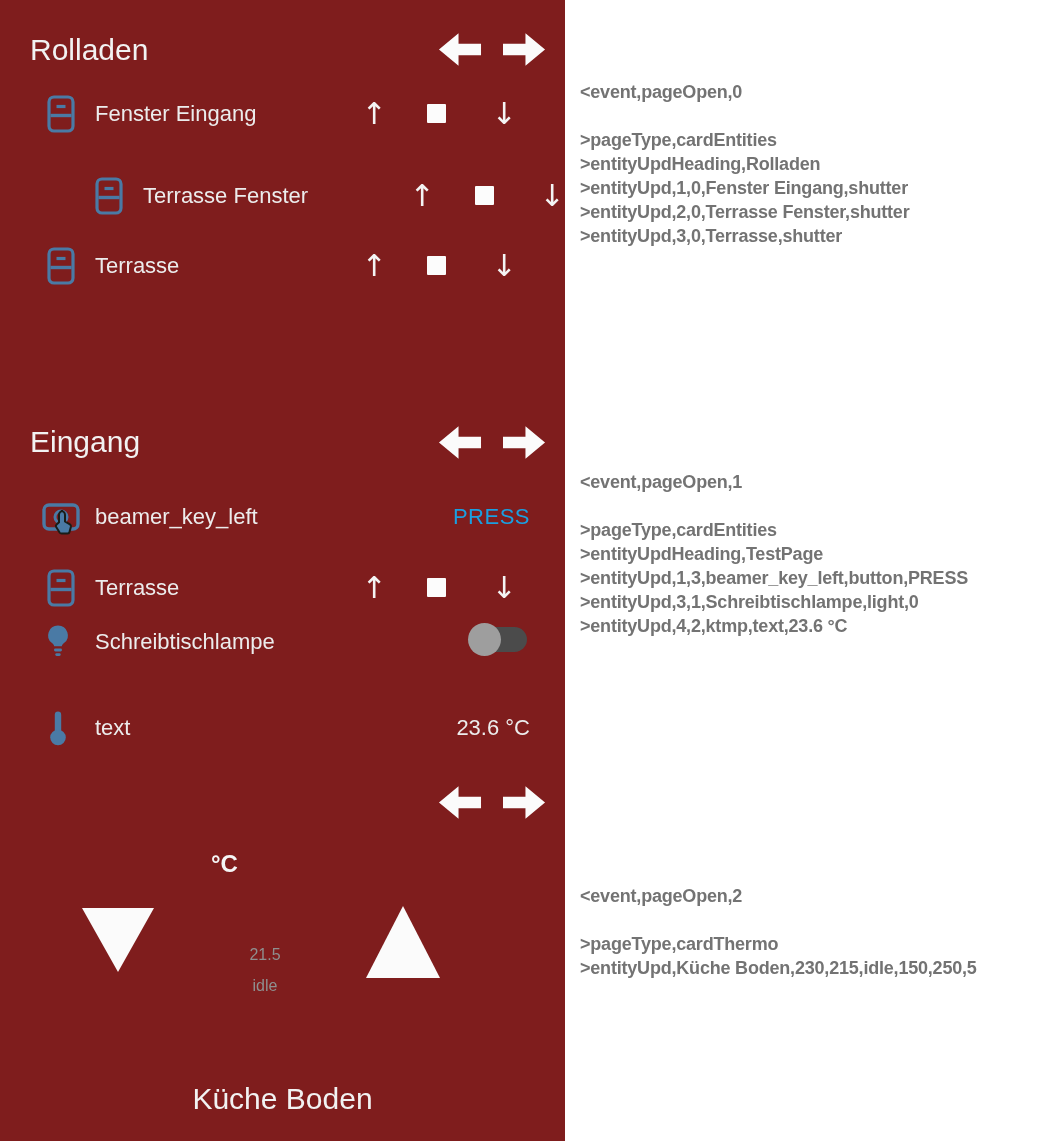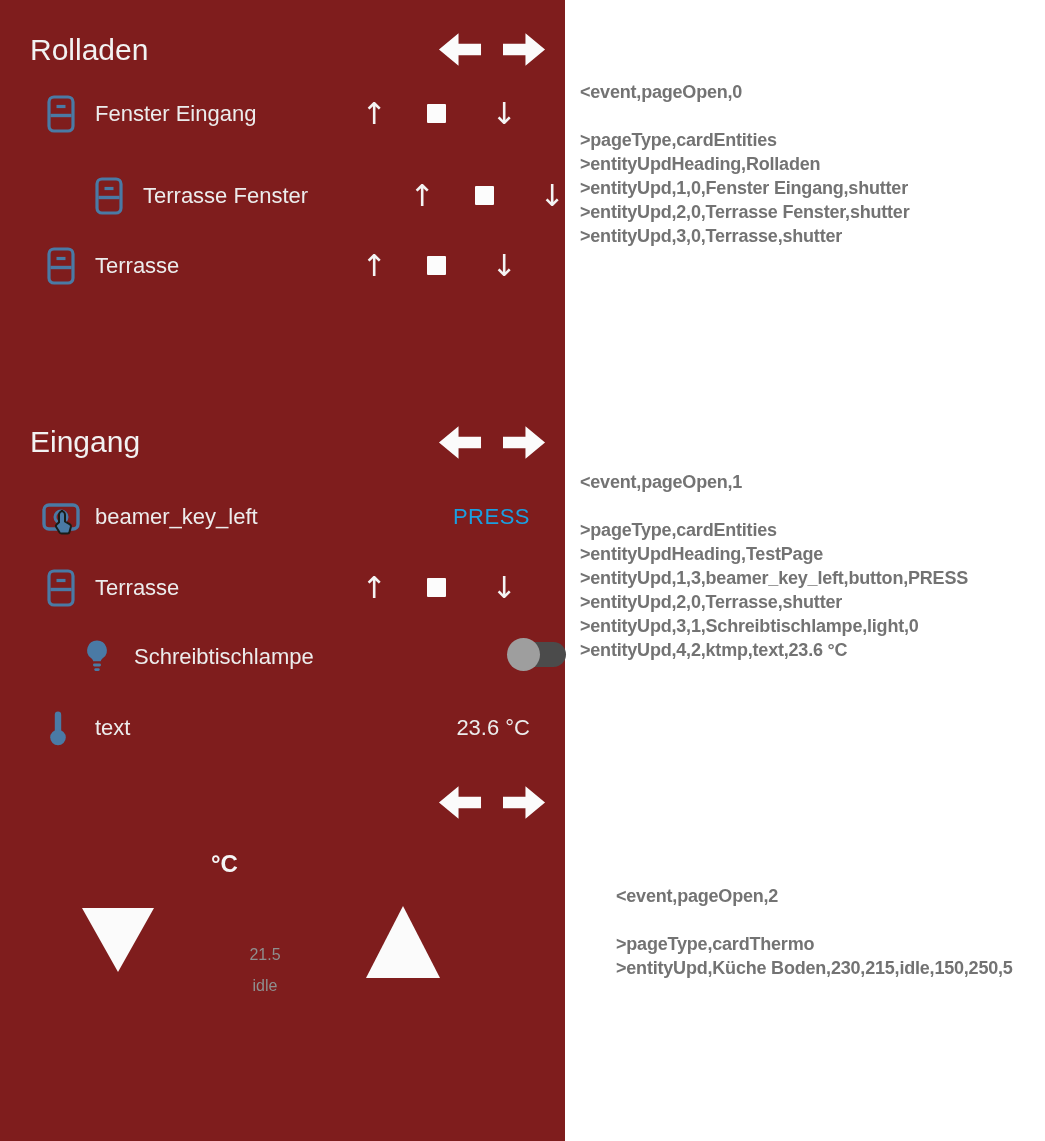--- a/index.html
+++ b/index.html
@@ -130,21 +130,21 @@
           <line class="stroke-ic" x1="9.5" y1="11.5" x2="18.5" y2="11.5" stroke-width="3.2"></line>
           <line class="stroke-ic" x1="3.5" y1="20.5" x2="24.5" y2="20.5" stroke-width="3.4"></line>
         </svg>
     </div>
     <div class="row-label">Terrasse</div>
     <div class="ctl ctl-up">↑</div>
     <div class="stop-square"></div>
     <div class="ctl ctl-down">↓</div>
   </div>
 
-  <div class="erow" style="top:635px;margin-left:39px;">
+  <div class="erow" style="top:620px;">
     <div class="row-icon" style="left:45px;top:4px;">
       <svg width="26" height="34" viewBox="0 0 26 34">
         <path class="fill-ic" d="M13 1.5 a9.8 9.8 0 0 1 6 17.6 c-1.2 1 -1.9 1.9 -2.2 3.1 h-7.6 c-.3 -1.2 -1 -2.1 -2.2 -3.1 A9.8 9.8 0 0 1 13 1.5 z"></path>
         <rect class="fill-ic" x="9" y="24.6" width="8" height="2.9" rx="1.4"></rect>
         <rect class="fill-ic" x="10.3" y="29.2" width="5.4" height="2.7" rx="1.3"></rect>
       </svg>
     </div>
     <div class="row-label">Schreibtischlampe</div>
     <div class="toggle">
       <div class="knob"></div>
@@ -183,44 +183,44 @@
       </svg>
   </div>
   <div class="tri" style="left:366px;top:906px;">
     <svg width="74" height="72" viewBox="0 0 74 72">
         <polygon fill="#fbfbfb" points="37,0 74,72 0,72"></polygon>
       </svg>
   </div>
 
   <div class="thermo-sub" style="top:946px;">21.5</div>
   <div class="thermo-sub" style="top:977px;">idle</div>
+  <div class="thermo-name">Küche Boden</div>
 </div>
 
 <div>
 
   <div class="log-block" style="top:80px;">
     <div class="log-line">&lt;event,pageOpen,0</div>
     <div class="log-line"></div>
     <div class="log-line">&gt;pageType,cardEntities</div>
     <div class="log-line">&gt;entityUpdHeading,Rolladen</div>
     <div class="log-line">&gt;entityUpd,1,0,Fenster Eingang,shutter</div>
     <div class="log-line">&gt;entityUpd,2,0,Terrasse Fenster,shutter</div>
     <div class="log-line">&gt;entityUpd,3,0,Terrasse,shutter</div>
   </div>
 
   <div class="log-block" style="top:470px;">
     <div class="log-line">&lt;event,pageOpen,1</div>
     <div class="log-line"></div>
     <div class="log-line">&gt;pageType,cardEntities</div>
     <div class="log-line">&gt;entityUpdHeading,TestPage</div>
     <div class="log-line">&gt;entityUpd,1,3,beamer_key_left,button,PRESS</div>
-    <div class="log-line">&gt;entityUpd,2,0,Terrasse,shutter</div>
     <div class="log-line">&gt;entityUpd,3,1,Schreibtischlampe,light,0</div>
     <div class="log-line">&gt;entityUpd,4,2,ktmp,text,23.6 °C</div>
   </div>
 
-  <div class="log-block" style="top:884px;margin-left:36px;">
+  <div class="log-block" style="top:884px;">
     <div class="log-line">&lt;event,pageOpen,2</div>
     <div class="log-line"></div>
     <div class="log-line">&gt;pageType,cardThermo</div>
     <div class="log-line">&gt;entityUpd,Küche Boden,230,215,idle,150,250,5</div>
   </div>
 </div>
 
 </body></html>

